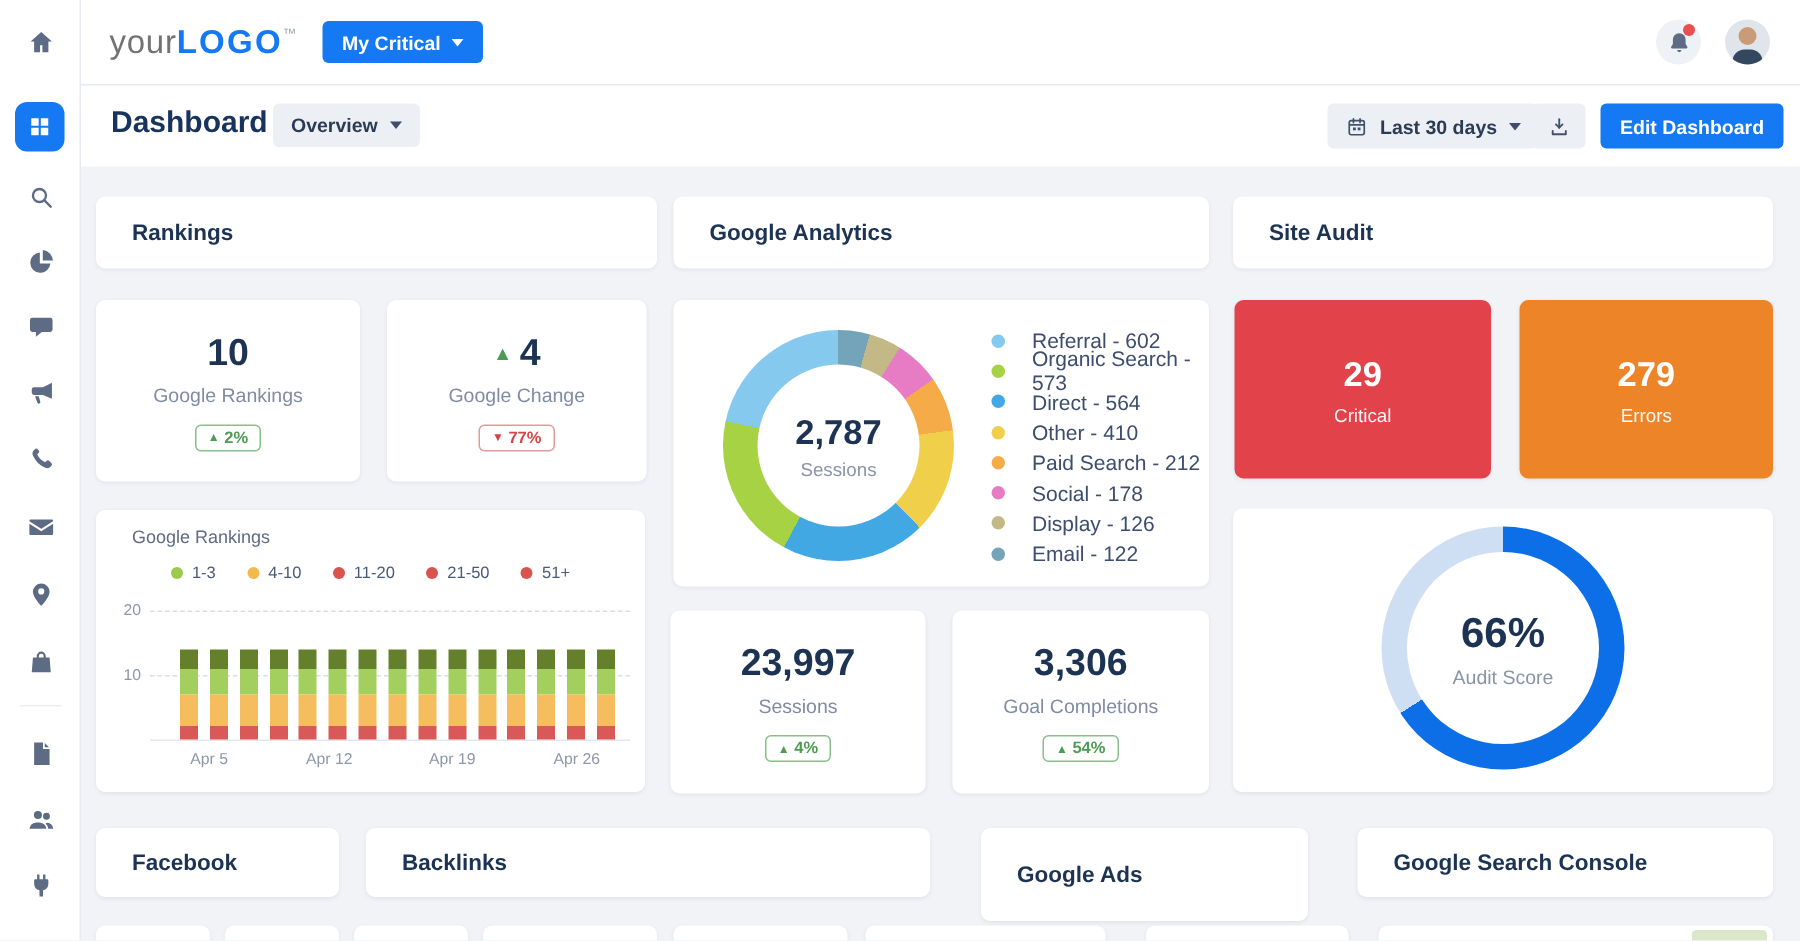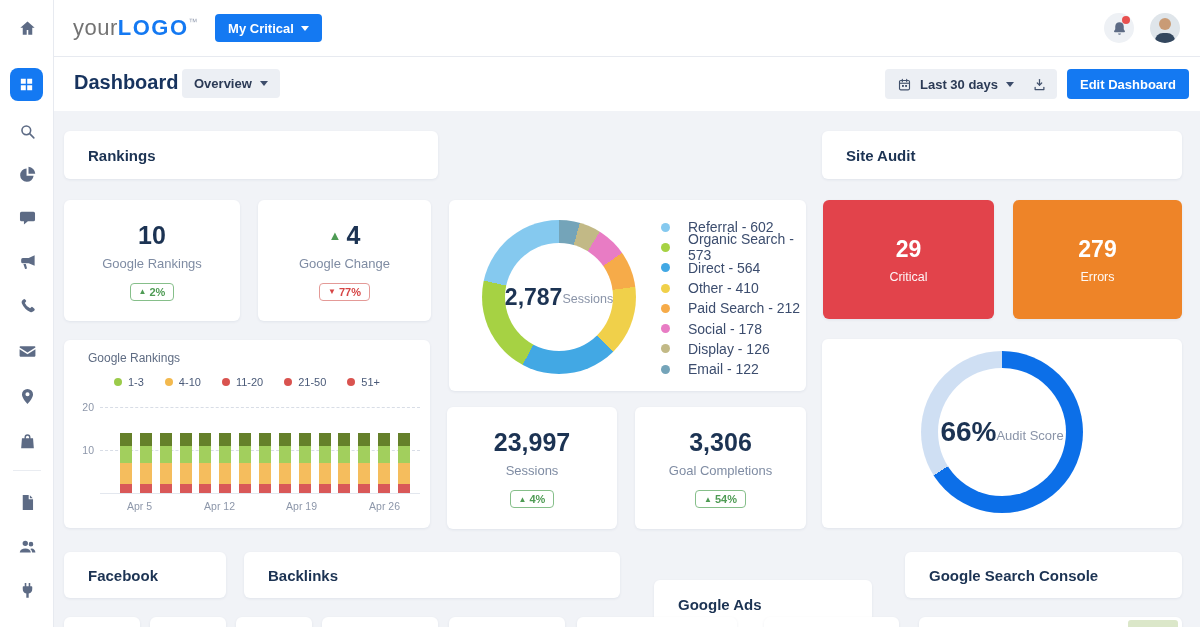--- a/index.html
+++ b/index.html
@@ -77,21 +77,21 @@
   .rk-grid { position:absolute; left:36px; width:320px; border-top:1px dashed #d8dde6; }
   .rk-base { position:absolute; left:36px; width:320px; border-top:1px solid #e3e7ee; }
   .rk-ylab { position:absolute; left:6px; width:24px; text-align:right; font-size:10.5px; color:#8d97aa; }
   .rk-xlab { position:absolute; width:50px; text-align:right; top:160px; font-size:10.5px; color:#8d97aa; }
   .rk-bar { position:absolute; width:12px; display:flex; flex-direction:column; }
   .rk-seg { width:100%; }
 
   
   .donut { position:absolute; border-radius:50%; }
   .donut-hole { position:absolute; background:#fff; border-radius:50%; }
-  .donut-center { position:absolute; inset:0; display:flex; flex-direction:row; align-items:center; justify-content:center; }
+  .donut-center { position:absolute; inset:0; display:flex; flex-direction:column; align-items:center; justify-content:center; }
   .ga-num { font-size:23px; font-weight:800; color:#1c3353; }
   .ga-sub { font-size:12.5px; color:#8a94a8; margin-top:4px; }
   .ga-legend { position:absolute; left:212px; top:17px; }
   .ga-leg-item { display:flex; align-items:center; gap:18px; height:20.3px; font-size:14px; color:#3c4d6e; }
   .ga-leg-dot { width:9px; height:9px; border-radius:50%; flex:none; }
   .audit-num { font-size:28px; font-weight:800; color:#1c3353; }
   .audit-sub { font-size:13px; color:#8a94a8; margin-top:6px; }
 
   
   .partial { position:absolute; top:617px; height:14px; background:#fff; border-radius:6px 6px 0 0;
@@ -234,20 +234,23 @@
       </span>
     </button>
     <button class="btn-blue edit-btn">
       <span>Edit Dashboard</span>
     </button>
   </div>
 
   <div class="card" style="left:64px;top:131px;width:374px;height:48px;">
     <div class="sec-title">Rankings</div>
   </div>
+  <div class="card" style="left:449px;top:131px;width:357px;height:48px;">
+    <div class="sec-title">Google Analytics</div>
+  </div>
   <div class="card" style="left:822px;top:131px;width:360px;height:48px;">
     <div class="sec-title">Site Audit</div>
   </div>
 
   <div class="card stat-card" style="left:64px;top:200px;width:176px;height:121px;">
     <div class="stat-value">10</div>
     <div class="stat-label">Google Rankings</div>
     <div class="badge up">
       <span class="bd-arrow">▲</span>
       <span>2%</span>
@@ -471,21 +474,21 @@
       </div>
     </div>
   </div>
 
   <div class="card" style="left:64px;top:552px;width:162px;height:46px;">
     <div class="sec-title">Facebook</div>
   </div>
   <div class="card" style="left:244px;top:552px;width:376px;height:46px;">
     <div class="sec-title">Backlinks</div>
   </div>
-  <div class="card" style="left:654px;top:580px;width:218px;height:48px;">
+  <div class="card" style="left:654px;top:552px;width:218px;height:62px;">
     <div class="sec-title">Google Ads</div>
   </div>
   <div class="card" style="left:905px;top:552px;width:277px;height:46px;">
     <div class="sec-title">Google Search Console</div>
   </div>
 
   <div class="partial" style="left:64px;width:76px;"></div>
   <div class="partial" style="left:150px;width:76px;"></div>
   <div class="partial" style="left:236px;width:76px;"></div>
   <div class="partial" style="left:322px;width:116px;"></div>

